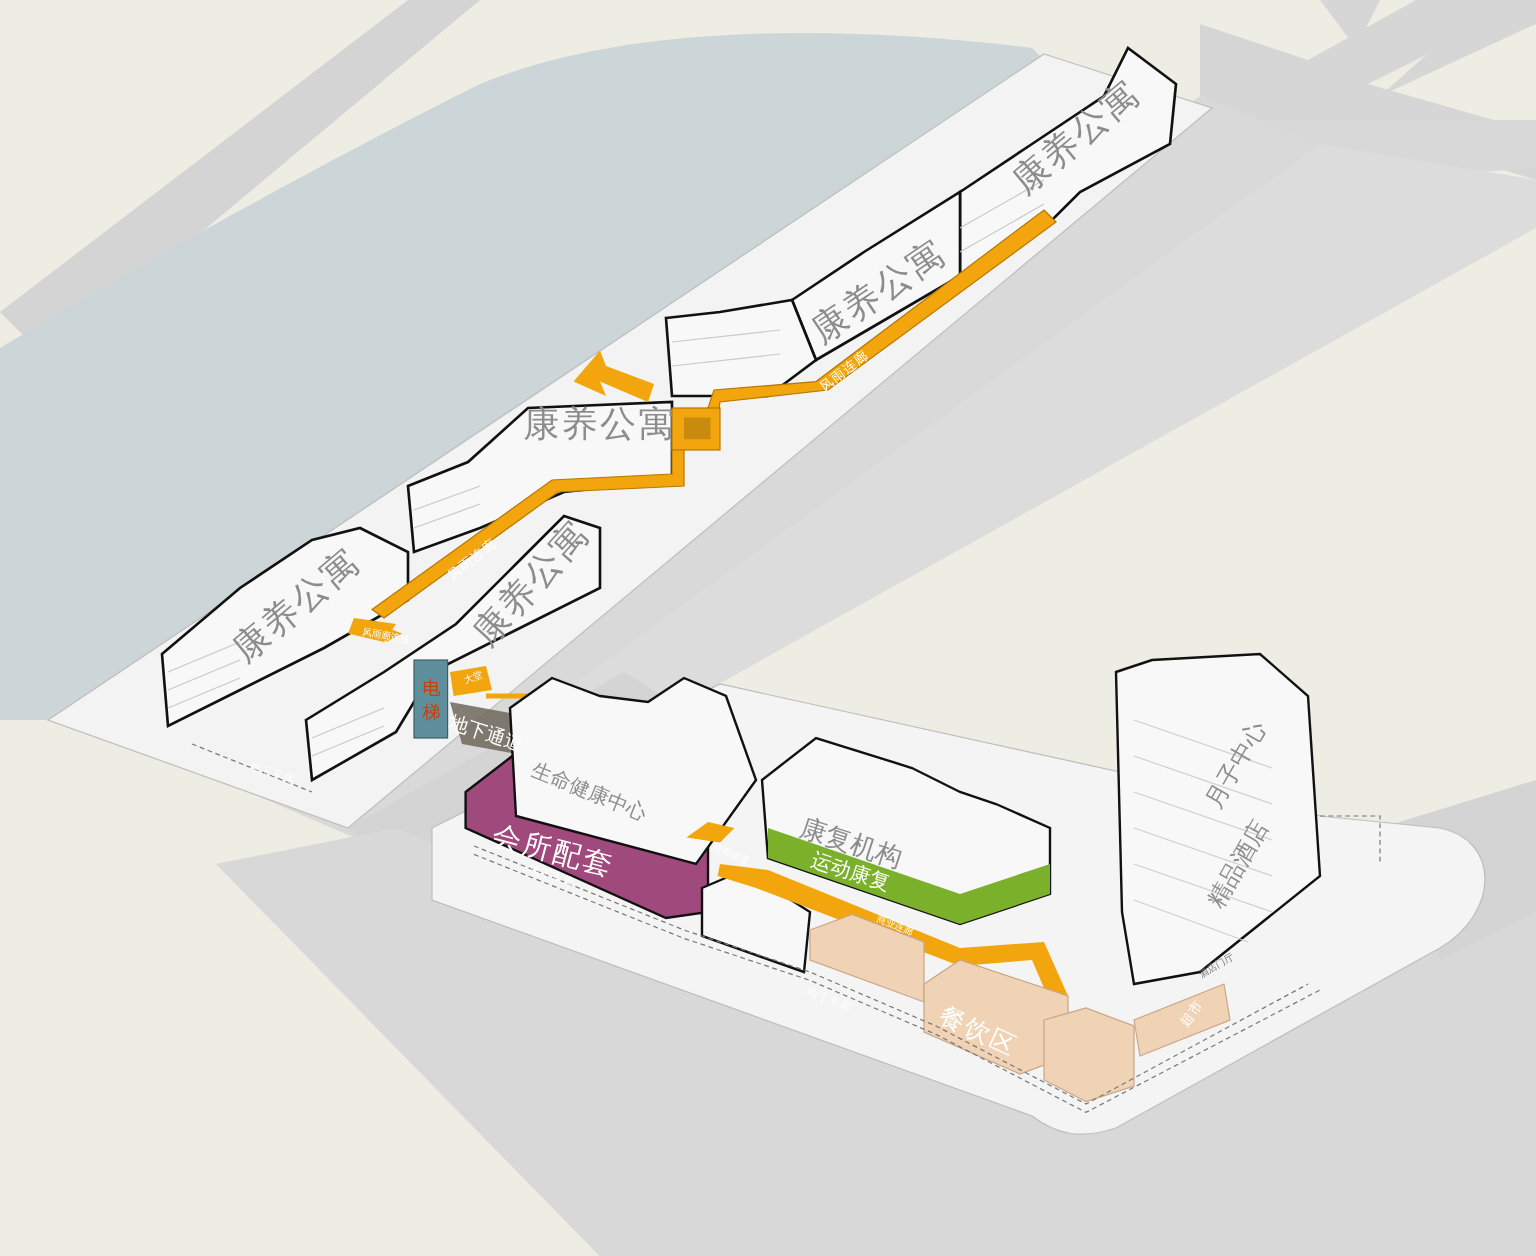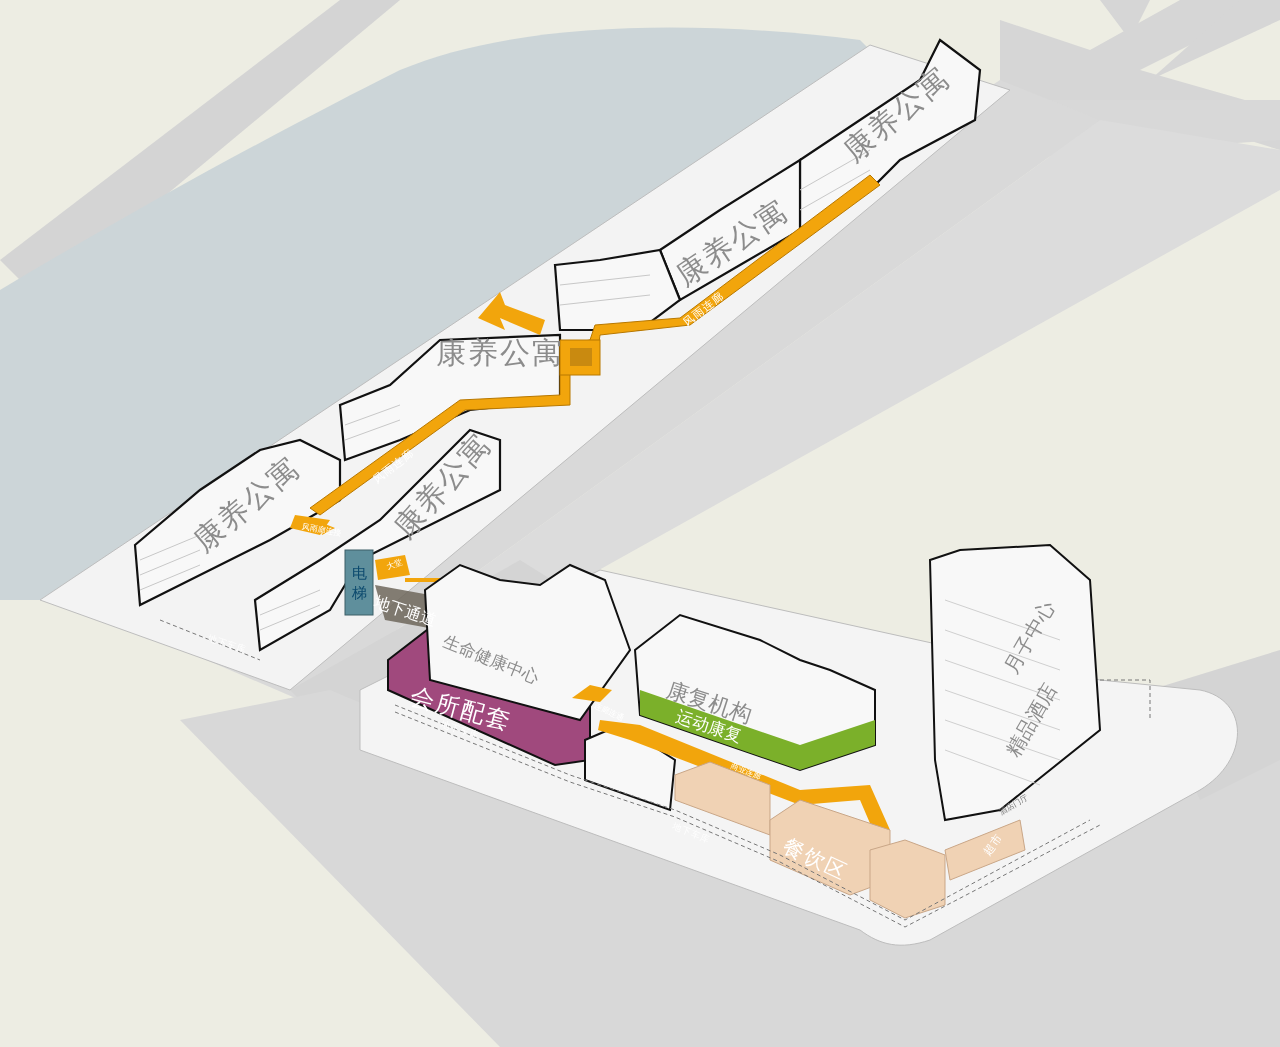--- a/index.html
+++ b/index.html
@@ -120,21 +120,21 @@
 <div class="lbl big-gray" style="left:835px;top:140px;transform:rotate(-40deg);">康养公寓</div>
 <div class="lbl big-gray" style="left:668px;top:262px;transform:rotate(-34deg);">康养公寓</div>
 <div class="lbl big-gray" style="left:436px;top:333px;">康养公寓</div>
 <div class="lbl big-gray" style="left:185px;top:530px;transform:rotate(-40deg);">康养公寓</div>
 <div class="lbl big-gray" style="left:385px;top:520px;transform:rotate(-48deg);">康养公寓</div>
 
 <div class="lbl small-white" style="left:680px;top:318px;transform:rotate(-38deg);">风雨连廊</div>
 <div class="lbl small-white" style="left:370px;top:475px;transform:rotate(-38deg);">风雨连廊</div>
 <div class="lbl tiny-white" style="left:303px;top:521px;transform:rotate(10deg);">风雨廊连接</div>
 
-<div class="lbl" style="left:352px;top:563px;width:16px;font-size:15px;color:#0c4a6e;white-space:normal;line-height:20px;">电梯</div>
+<div class="lbl" style="left:352px;top:563px;width:16px;font-size:15px;color:#c2410c;white-space:normal;line-height:20px;">电梯</div>
 <div class="lbl tiny-white" style="left:385px;top:562px;transform:rotate(-20deg);">大堂</div>
 <div class="lbl" style="left:378px;top:592px;font-size:16px;color:#fff;transform:rotate(18deg);">地下通道</div>
 <div class="lbl tiny-gray" style="left:210px;top:632px;transform:rotate(18deg);">地下车库</div>
 
 <div class="lbl" style="left:448px;top:630px;font-size:17px;color:#8c8c8c;transform:rotate(22deg);">生命健康中心</div>
 <div class="lbl big-white" style="left:415px;top:680px;transform:rotate(15deg);">会所配套</div>
 <div class="lbl tiny-gray" style="left:443px;top:718px;transform:rotate(18deg);">地下车库</div>
 
 <div class="lbl" style="left:672px;top:675px;font-size:22px;color:#8c8c8c;transform:rotate(18deg);">康复机构</div>
 <div class="lbl" style="left:680px;top:705px;font-size:17px;color:#fff;transform:rotate(18deg);">运动康复</div>

